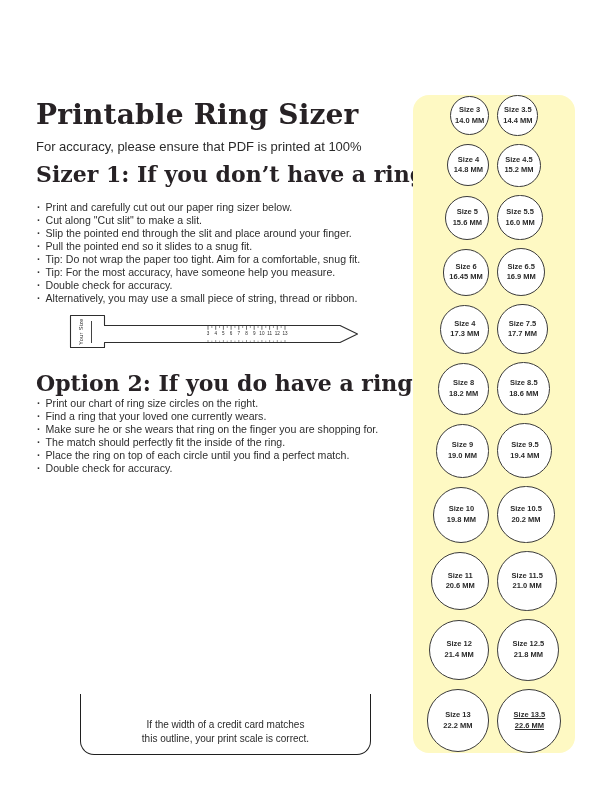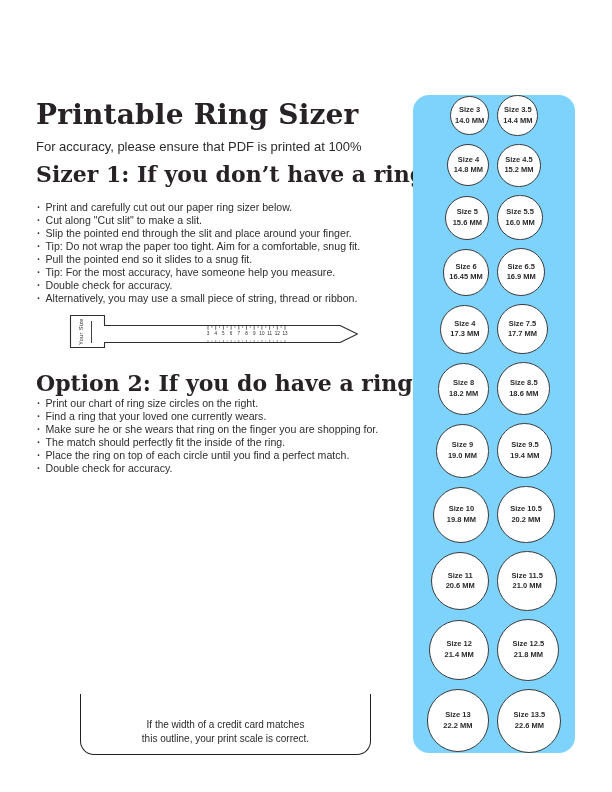--- a/index.html
+++ b/index.html
@@ -47,22 +47,22 @@
 <body>
 
 <div id="title" class="serif">Printable Ring Sizer</div>
 <div id="subtitle">For accuracy, please ensure that PDF is printed at 100%</div>
 
 <div id="option1-heading" class="h2 serif">Sizer 1: If you don’t have a ring</div>
 <ul id="option1-bullets" class="bullets">
     <li>Print and carefully cut out our paper ring sizer below.</li>
     <li>Cut along "Cut slit" to make a slit.</li>
     <li>Slip the pointed end through the slit and place around your finger.</li>
+    <li>Pull the pointed end so it slides to a snug fit.</li>
     <li>Tip: Do not wrap the paper too tight. Aim for a comfortable, snug fit.</li>
-    <li>Pull the pointed end so it slides to a snug fit.</li>
     <li>Tip: For the most accuracy, have someone help you measure.</li>
     <li>Double check for accuracy.</li>
     <li>Alternatively, you may use a small piece of string, thread or ribbon.</li>
   </ul>
 
 <svg id="sizer-svg" width="340" height="50" viewBox="0 0 340 50">
   <path d="M40.5,3.5 L74.5,3.5 L74.5,13.5 L310,13.5 L327.5,22 L310,30.5 L74.5,30.5 L74.5,35.5 L40.5,35.5 Z" fill="#ffffff" stroke="#2e2e2e" stroke-width="1.1" stroke-linejoin="round"></path>
   <text transform="rotate(-90 52 19.5)" x="52" y="19.5" text-anchor="middle" dominant-baseline="middle" font-size="5.6" letter-spacing="0.3" fill="#2b2b2b" font-family="Liberation Sans, sans-serif">Your Size</text>
   <line x1="61.5" y1="9" x2="61.5" y2="31" stroke="#2e2e2e" stroke-width="0.9"></line>
   <g id="ruler" font-family="Liberation Sans, sans-serif">
@@ -125,21 +125,21 @@
 <div id="option2-heading" class="h2 serif">Option 2: If you do have a ring</div>
 <ul id="option2-bullets" class="bullets">
     <li>Print our chart of ring size circles on the right.</li>
     <li>Find a ring that your loved one currently wears.</li>
     <li>Make sure he or she wears that ring on the finger you are shopping for.</li>
     <li>The match should perfectly fit the inside of the ring.</li>
     <li>Place the ring on top of each circle until you find a perfect match.</li>
     <li>Double check for accuracy.</li>
   </ul>
 
-<div id="ring-panel" style="background: #7dd3fc;">
+<div id="ring-panel" style="background: #fef9c3;">
     <div class="ring-row">
       <div class="ring-circle" style="width: 39.7px; height: 39.7px;">
         <span>Size 3</span>
         <span>14.0 MM</span>
       </div>
       <div class="ring-circle" style="width: 40.8px; height: 40.8px;">
         <span>Size 3.5</span>
         <span>14.4 MM</span>
       </div>
     </div>
@@ -231,21 +231,21 @@
       <div class="ring-circle" style="width: 61.8px; height: 61.8px;">
         <span>Size 12.5</span>
         <span>21.8 MM</span>
       </div>
     </div>
     <div class="ring-row">
       <div class="ring-circle" style="width: 62.9px; height: 62.9px;">
         <span>Size 13</span>
         <span>22.2 MM</span>
       </div>
-      <div class="ring-circle" style="width: 64.1px; height: 64.1px;">
+      <div class="ring-circle" style="width: 64.1px; height: 64.1px; text-decoration: underline;">
         <span>Size 13.5</span>
         <span>22.6 MM</span>
       </div>
     </div>
   </div>
 
 <div id="card-outline">
   <div>If the width of a credit card matches</div>
   <div>this outline, your print scale is correct.</div>
 </div>

